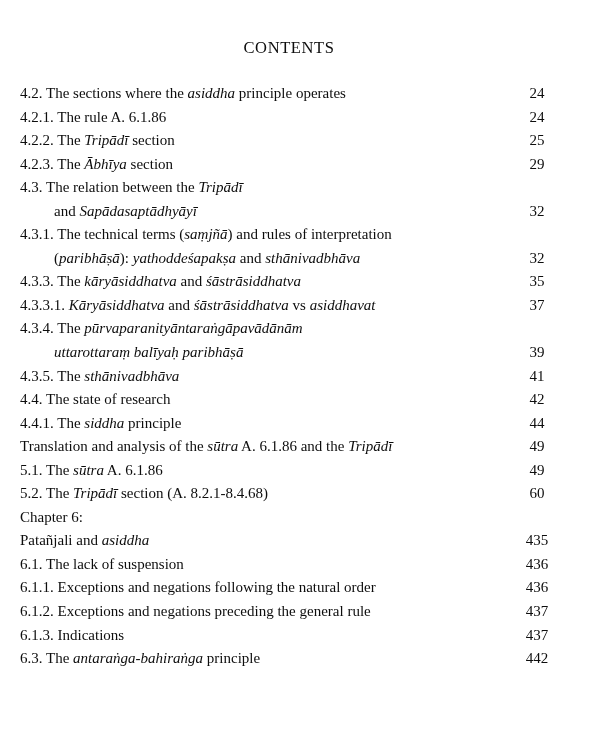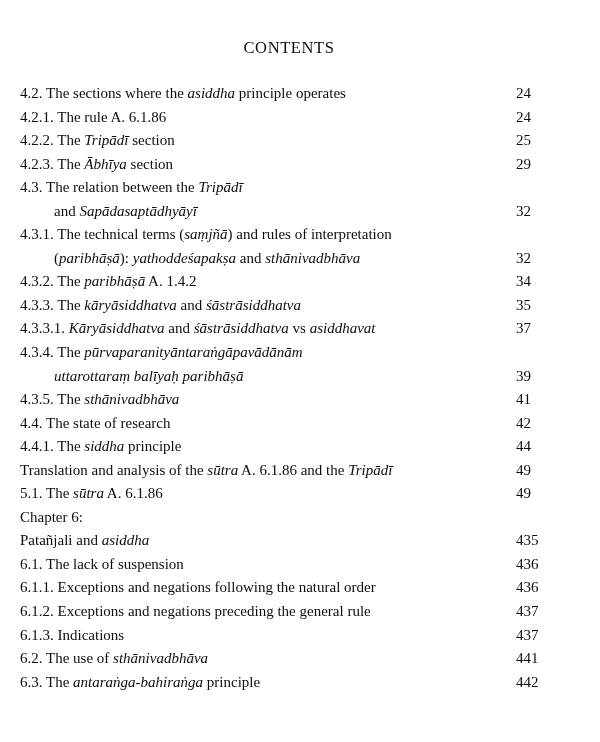--- a/index.html
+++ b/index.html
@@ -39,21 +39,21 @@
     margin: 0 0 1.5px 0;
   }
   .entry .label {
     flex: 1 1 auto;
     padding-left: 0;
     white-space: normal;
   }
   .entry .page-no {
     flex: 0 0 auto;
     width: 42px;
-    text-align: left;
+    text-align: center;
     padding-left: 8px;
   }
   .entry.cont .label {
     padding-left: 34px;
   }
   .entry.plain .page-no {
     visibility: hidden;
   }
 </style>
 </head>
@@ -88,24 +88,20 @@
       </div>
       <div class="entry plain">
         <span class="label">4.3.1. The technical terms (<i>saṃjñā</i>) and rules of interpretation</span>
         <span class="page-no"></span>
       </div>
       <div class="entry cont">
         <span class="label">(<i>paribhāṣā</i>): <i>yathoddeśapakṣa</i> and <i>sthānivadbhāva</i></span>
         <span class="page-no">32</span>
       </div>
       <div class="entry">
-        <span class="label">4.3.2. The <i>paribhāṣā</i> A. 1.4.2</span>
-        <span class="page-no">34</span>
-      </div>
-      <div class="entry">
         <span class="label">4.3.3. The <i>kāryāsiddhatva</i> and <i>śāstrāsiddhatva</i></span>
         <span class="page-no">35</span>
       </div>
       <div class="entry">
         <span class="label">4.3.3.1. <i>Kāryāsiddhatva</i> and <i>śāstrāsiddhatva</i> vs <i>asiddhavat</i></span>
         <span class="page-no">37</span>
       </div>
       <div class="entry plain">
         <span class="label">4.3.4. The <i>pūrvaparanityāntaraṅgāpavādānām</i></span>
         <span class="page-no"></span>
@@ -127,20 +123,24 @@
         <span class="page-no">44</span>
       </div>
       <div class="entry">
         <span class="label">Translation and analysis of the <i>sūtra</i> A. 6.1.86 and the <i>Tripādī</i></span>
         <span class="page-no">49</span>
       </div>
       <div class="entry">
         <span class="label">5.1. The <i>sūtra</i> A. 6.1.86</span>
         <span class="page-no">49</span>
       </div>
+      <div class="entry">
+        <span class="label">5.2. The <i>Tripādī</i> section (A. 8.2.1-8.4.68)</span>
+        <span class="page-no">60</span>
+      </div>
       <div class="entry plain">
         <span class="label">Chapter 6:</span>
         <span class="page-no"></span>
       </div>
       <div class="entry">
         <span class="label">Patañjali and <i>asiddha</i></span>
         <span class="page-no">435</span>
       </div>
       <div class="entry">
         <span class="label">6.1. The lack of suspension</span>
@@ -152,21 +152,17 @@
       </div>
       <div class="entry">
         <span class="label">6.1.2. Exceptions and negations preceding the general rule</span>
         <span class="page-no">437</span>
       </div>
       <div class="entry">
         <span class="label">6.1.3. Indications</span>
         <span class="page-no">437</span>
       </div>
       <div class="entry">
-        <span class="label">6.2. The use of <i>sthānivadbhāva</i></span>
-        <span class="page-no">441</span>
-      </div>
-      <div class="entry">
         <span class="label">6.3. The <i>antaraṅga-bahiraṅga</i> principle</span>
         <span class="page-no">442</span>
       </div>
     </div>
 </div>
 
 </body></html>

